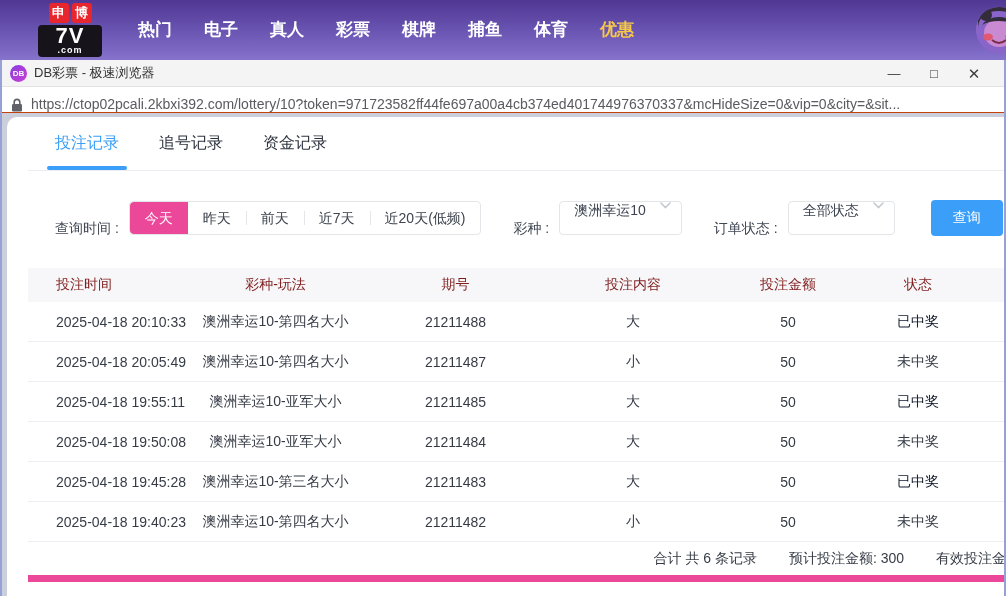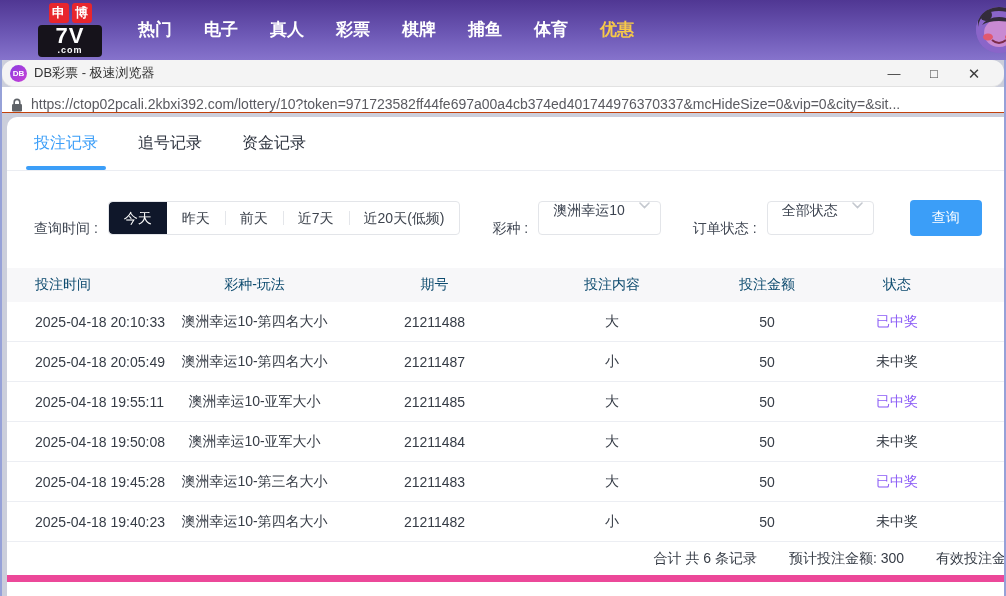--- a/index.html
+++ b/index.html
@@ -40,21 +40,21 @@
   }
 
   
   .browser-window {
     position:absolute; top:60px; left:0; right:0; bottom:0;
     border-left:2px solid #96a1d8; border-right:2px solid #96a1d8;
     background:#cbcedb;
   }
   .titlebar {
     height:27px; background:#f4f4f4; border-bottom:1px solid #e2e2e2;
-    display:flex; align-items:center; position:relative;border-radius:12px;
+    display:flex; align-items:center; position:relative;
   }
   .db-icon {
     width:17px; height:17px; margin-left:8px; border-radius:50%;
     background:linear-gradient(135deg,#8a3ce0,#c93fd6);
     color:#fff; font-size:8px; font-weight:bold;
     display:flex; align-items:center; justify-content:center; flex:0 0 auto;
   }
   .window-title { margin-left:7px; font-size:13px; color:#333; }
   .win-controls { position:absolute; right:10px; top:0; height:27px; display:flex; align-items:center; }
   .win-btn {
@@ -65,21 +65,21 @@
   .urlbar {
     height:26px; background:#fff; border-bottom:1px solid #c2410c;
     display:flex; align-items:flex-end; overflow:hidden;
   }
   .lock-icon { margin-left:9px; flex:0 0 auto; display:flex; }
   .url-text { margin-left:8px; font-size:14px; color:#5a5a60; white-space:nowrap; }
 
   
   .page-card {
     position:absolute; top:57px; left:5px; right:0; bottom:0;
-    background:#fff; border-top-left-radius:10px; overflow:hidden;
+    background:#fff; border-top-left-radius:10px; overflow:hidden;padding-left:21px;
   }
   .tabbar {
     height:54px; display:flex; align-items:center; padding-left:27px;
     border-bottom:1px solid #ebedf2;
   }
   .tab {
     position:relative; height:100%; display:flex; align-items:center;
     margin-right:40px; font-size:16px; color:#2f3540; cursor:pointer;
   }
   .tab.active { color:#3b9ef8; }
@@ -100,52 +100,52 @@
   }
   .time-opt {
     padding:0 15px; line-height:32px; color:#3d434d; cursor:pointer;
     position:relative; height:100%;
   }
   .time-opt + .time-opt::before {
     content:""; position:absolute; left:0; top:9px; bottom:9px;
     width:1px; background:#e4e6ea;
   }
   .time-opt.active {
-    background:#0f172a; color:#fff; border-radius:4px 0 0 4px;
+    background:#ec4899; color:#fff; border-radius:4px 0 0 4px;
   }
   .time-opt.active::before { display:none; }
   .time-opt.active + .time-opt::before { display:none; }
   .select-label { margin-left:32px; }
   .select-box {
     display:flex; align-items:flex-start; justify-content:space-between;
     margin-left:10px; height:34px; border:1px solid #e3e5e9; border-radius:4px;
     padding:0 10px 0 14px; color:#3c4350; cursor:pointer;
   }
   .select-box .chev { margin-left:14px; display:flex; }
   .search-btn {
     margin-left:36px; width:72px; height:36px; background:#3b9ef8;
     border:none; border-radius:4px; color:#fff; font-size:14px; cursor:pointer;
   }
 
   
   .thead {
     height:34px; background:#f7f7f9; display:flex; align-items:center;
-    font-size:14px; color:#0c4a6e;
+    font-size:14px; color:#7f1d1d;
   }
   .trow {
     height:40px; display:flex; align-items:center;
     border-bottom:1px solid #eceef3; font-size:14px; color:#363c46;
   }
   .c1 { flex:0 0 160px; text-align:left; padding-left:28px; }
   .c2 { flex:0 0 175px; text-align:center; }
   .c3 { flex:0 0 185px; text-align:center; }
   .c4 { flex:0 0 170px; text-align:center; }
   .c5 { flex:0 0 140px; text-align:center; }
   .c6 { flex:0 0 120px; text-align:center; }
-  .status-won { color:#8b5cf6; }
+  .status-won { color:#0f172a; }
 
   
   .summary {
     height:40px; display:flex; align-items:center; justify-content:flex-end;
     font-size:14px; color:#363c46; border-bottom:7px solid #ec4899;
     white-space:nowrap; overflow:hidden;
   }
   .summary-item { margin-right:32px; }
   .summary-item.clipped { margin-right:-20px; }
 </style>

